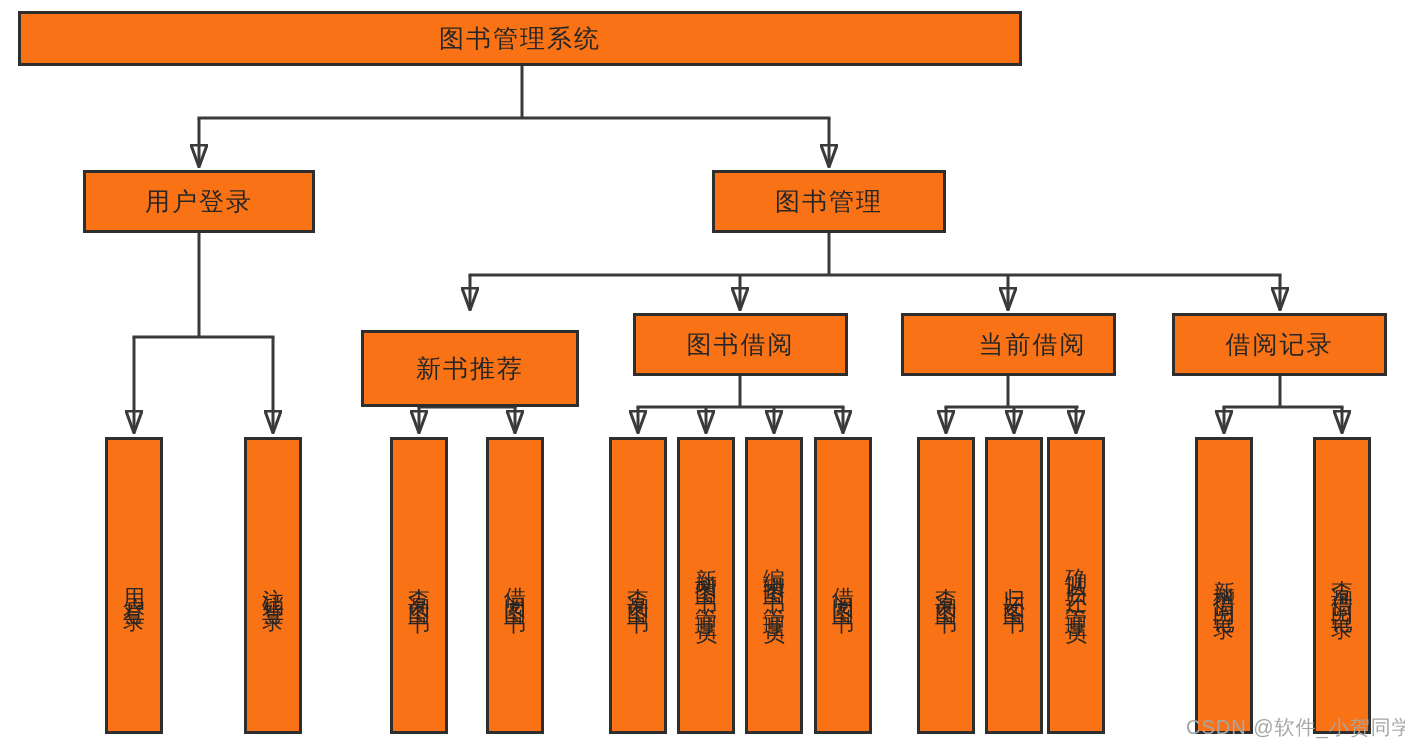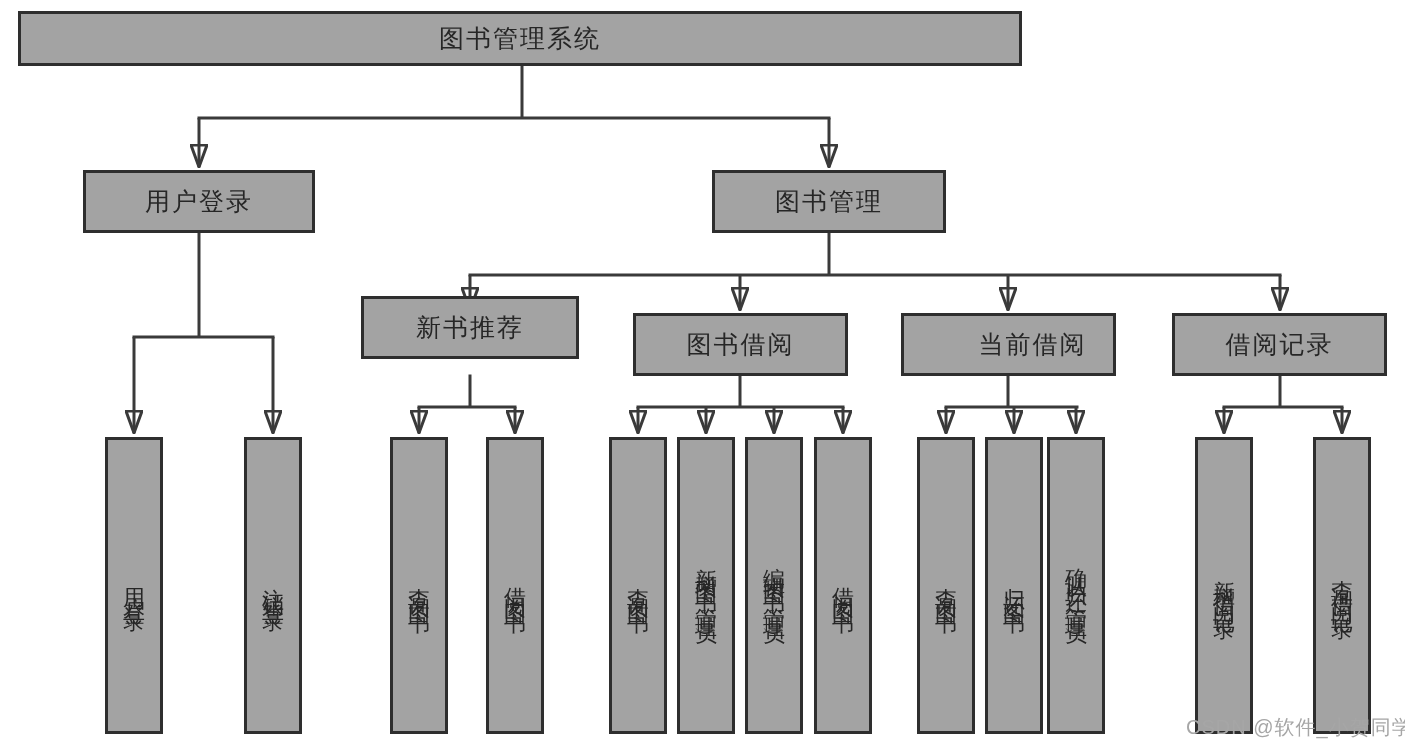--- a/index.html
+++ b/index.html
@@ -6,34 +6,34 @@
   body{
     width:1405px;height:747px;position:relative;overflow:hidden;
     background:#ffffff;
     font-family:"Liberation Sans","DejaVu Sans",sans-serif;
   }
   #stage{position:absolute;left:0;top:0;width:1405px;height:747px;}
   svg.wires{position:absolute;left:0;top:0;z-index:1;}
   svg.wires path, svg.wires line{stroke:#3a3a3a;stroke-width:3;fill:none;}
   .box{
     position:absolute;box-sizing:border-box;z-index:2;
-    background:#a3a3a3;border:3px solid #2e2e2e;color:#262626;
+    background:#f97316;border:3px solid #2e2e2e;color:#262626;
     display:flex;align-items:center;justify-content:center;
     text-align:right;white-space:nowrap;
   }
   .h{font-size:25px;letter-spacing:2px;}
   .v{
     writing-mode:vertical-rl;text-orientation:mixed;
     font-size:22px;letter-spacing:8px;line-height:58px;
   }
   
   .n-root   {left:18px;  top:11px;  width:1004px;height:55px;}
   .n-login  {left:83px;  top:170px; width:232px; height:63px;}
   .n-mgmt   {left:712px; top:170px; width:234px; height:63px;}
-  .n-new    {left:361px; top:296px; width:218px; height:63px;}
+  .n-new    {left:361px; top:330px; width:218px; height:77px;}
   .n-borrow {left:633px; top:313px; width:215px; height:63px;}
   .n-current{left:901px; top:313px; width:215px; height:63px;padding-left:48px;}
   .n-record {left:1172px;top:313px; width:215px; height:63px;}
   .leaf{top:437px;height:297px;width:58px;}
   .lf-a{left:105px;} .lf-b{left:244px;}
   .lf-c{left:390px;} .lf-d{left:486px;}
   .lf-e{left:609px;} .lf-f{left:677px;} .lf-g{left:745px;} .lf-h{left:814px;}
   .lf-i{left:917px;} .lf-j{left:985px;} .lf-k{left:1047px;}
   .lf-l{left:1195px;} .lf-m{left:1313px;}
   .watermark{

